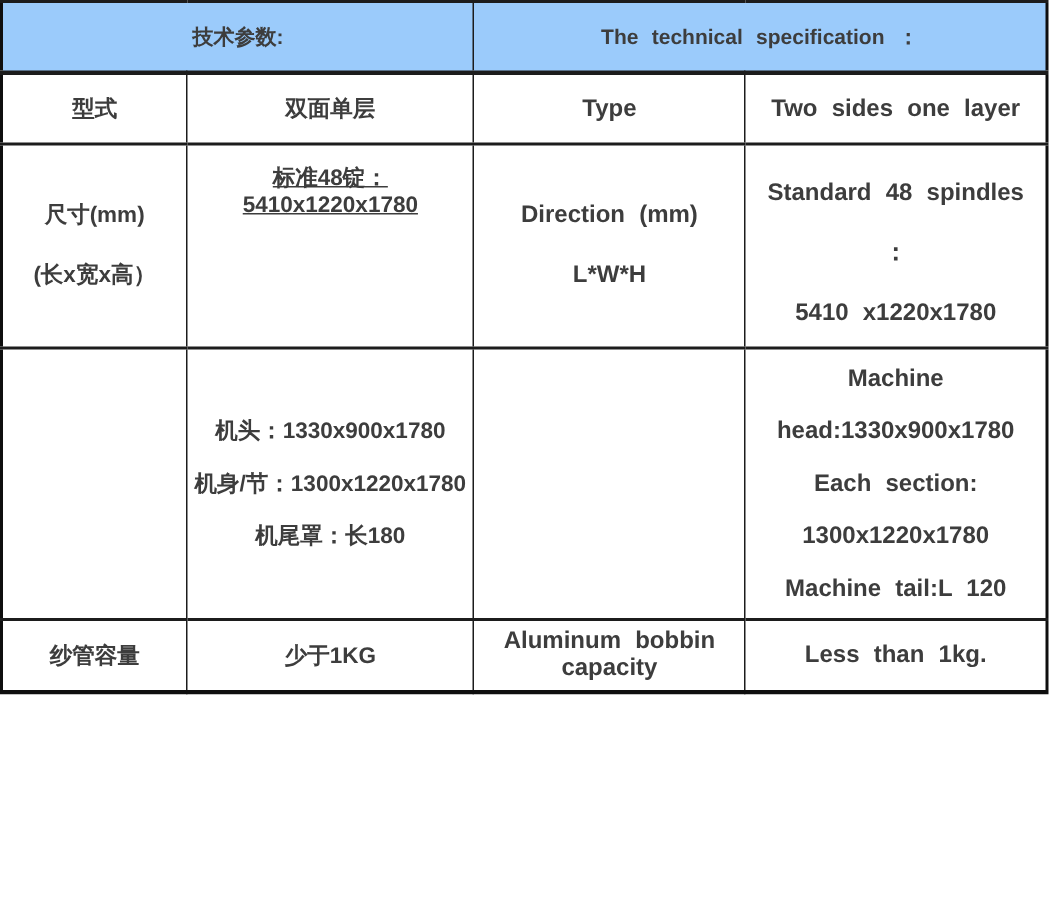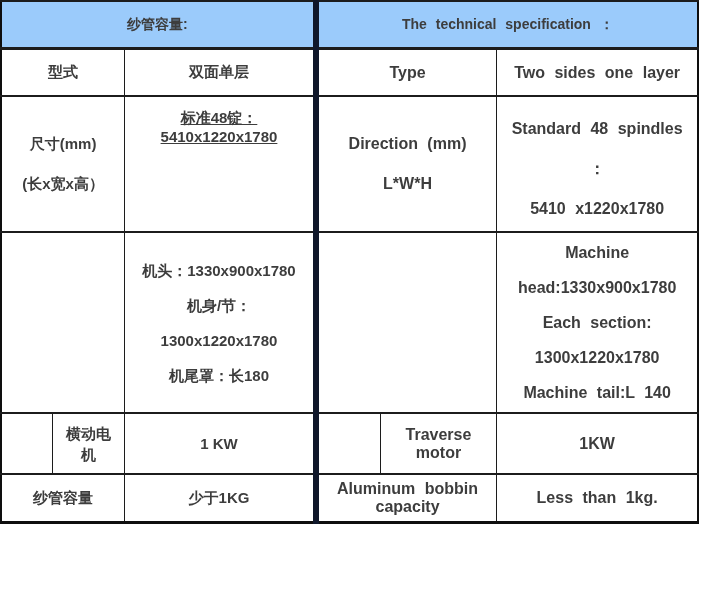--- a/index.html
+++ b/index.html
@@ -27,21 +27,21 @@
     border: 1px solid #1c1c1c;
     border-top-width: 2px;
     border-bottom-width: 2px;
     text-align: center;
     vertical-align: middle;
     font-size: 14px;
     padding: 2px 4px;
     overflow: hidden;
   }
   
-  td.mid { border-left: 6px solid #0f172a; }
+  td.mid { border-left: 1px solid #0f172a; }
 
   table.spec { border: 2px solid #0e0e0e; border-top-width: 1px; border-bottom-width: 3px; }
 
   tr.hdr td {
     background: #9bcbfb;
     height: 41px;
     border-bottom-width: 3px;
     font-size: 14px;
   }
   .zh-label { font-size: 15px; }
@@ -72,21 +72,21 @@
     <col class="c1">
       <col class="c2">
       <col class="c3">
     <col class="c4">
       <col class="c5">
       <col class="c6">
   </colgroup>
 
   <tbody>
       <tr class="hdr">
-    <td colspan="3" class="zh-label">纱管容量:</td>
+    <td colspan="3" class="zh-label">技术参数:</td>
     <td colspan="3" class="mid en">The technical specification ：</td>
   </tr>
 
   <tr class="r1">
     <td colspan="2" class="zh-label">型式</td>
     <td class="zh-label">双面单层</td>
     <td colspan="2" class="mid en">Type</td>
     <td class="en">Two sides one layer</td>
   </tr>
 
@@ -111,33 +111,25 @@
     <td colspan="2"></td>
     <td class="zh-label lines35">
       <div>机头：1330x900x1780</div>
       <div>机身/节：1300x1220x1780</div>
       <div>机尾罩：长180</div>
     </td>
     <td colspan="2" class="mid"></td>
     <td class="en lines35">
       <div>Machine head:1330x900x1780</div>
       <div>Each section: 1300x1220x1780</div>
-      <div>Machine tail:L 140</div>
+      <div>Machine tail:L 120</div>
     </td>
   </tr>
 
 
-  <tr class="r6">
-    <td></td>
-    <td class="zh-label wrap-narrow">横动电机</td>
-    <td class="zh-label">1 KW</td>
-    <td class="mid"></td>
-    <td class="en">Traverse motor</td>
-    <td class="en">1KW</td>
-  </tr>
 
 
   <tr class="r8">
     <td colspan="2" class="zh-label">纱管容量</td>
     <td class="zh-label">少于1KG</td>
     <td colspan="2" class="mid en">Aluminum bobbin capacity</td>
     <td class="en">Less than 1kg.</td>
   </tr>
 
 </tbody>

